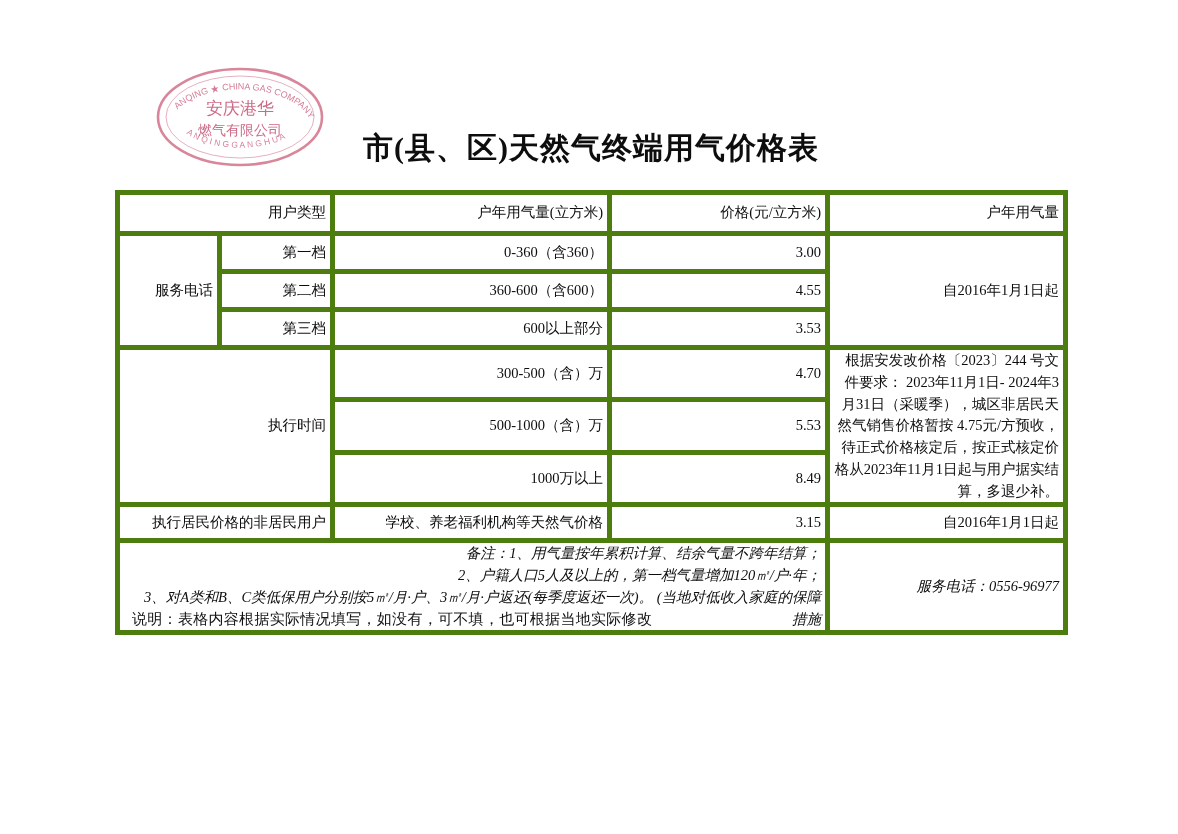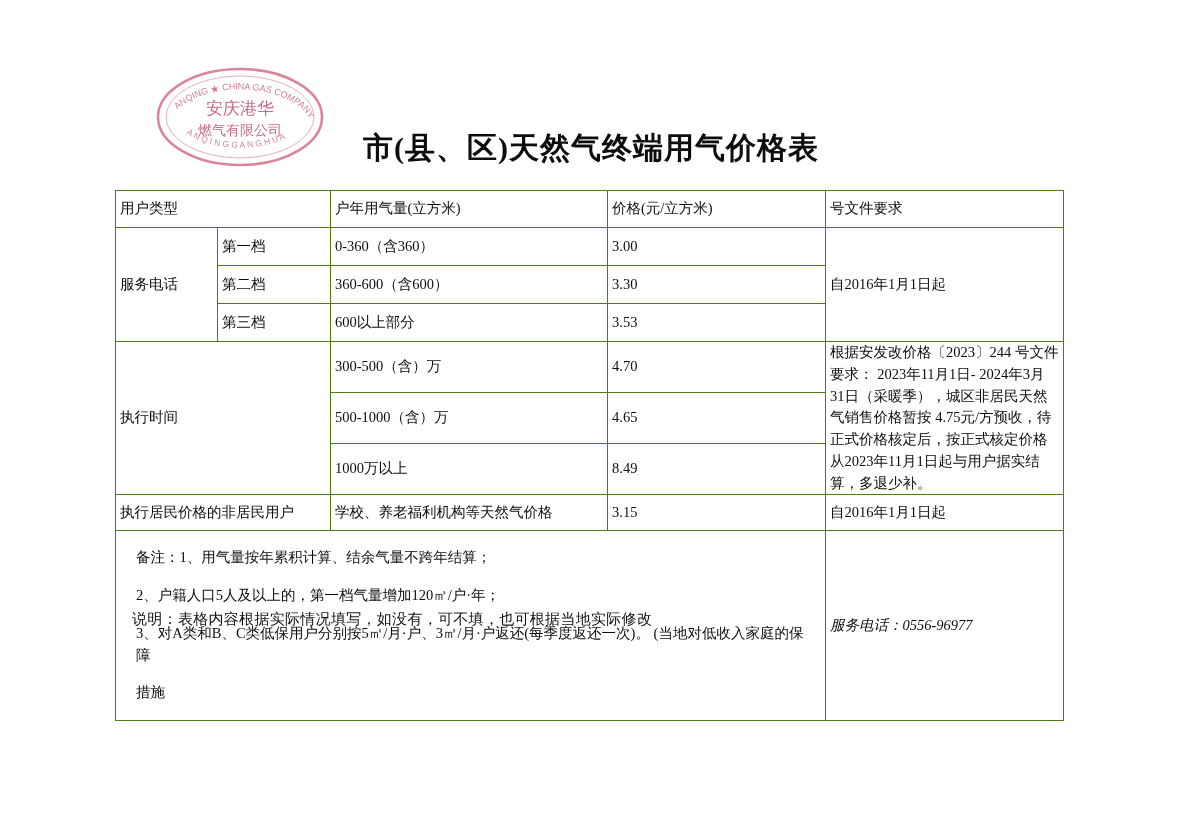--- a/index.html
+++ b/index.html
@@ -54,24 +54,24 @@
     left: 115px;
     top: 190px;
     width: 948px;
   }
   table.price {
     border-collapse: collapse;
     width: 948px;
     table-layout: fixed;
   }
   table.price td, table.price th {
-    border: 1px solid #4d7c0f;
+    border: 5px solid #4d7c0f;
     font-weight: normal;
     font-size: 14.5px;
-    text-align: left;
+    text-align: right;
     vertical-align: middle;
     padding: 0 4px;
     line-height: 1.5;
   }
   .hdr td {
     height: 36px;
     font-size: 15.5px;
   }
   .rowh { height: 38px; }
   .rowh-n { height: 36px; }
@@ -80,21 +80,21 @@
     font-size: 15.5px;
   }
   .tier-cell { font-size: 14.5px; }
   .notes-cell {
     text-align: left;
     vertical-align: top;
     font-size: 13.5px;
     line-height: 1.55;
     padding: 5px 7px 6px 7px;
   }
-  .notes-cell p { margin: 16px; }
+  .notes-cell p { margin: 0; font-style: italic; }
   .policy-cell {
     text-align: left;
     vertical-align: top;
     font-size: 13.2px;
     line-height: 1.5;
     padding: 4px 6px;
   }
   .phone-cell {
     font-size: 15px;
     text-align: center;
@@ -146,52 +146,52 @@
         <col style="width:277px">
         <col style="width:218px">
         <col style="width:238px">
       </colgroup>
       <tbody>
 
         <tr class="hdr">
           <td colspan="2">用户类型</td>
           <td>户年用气量(立方米)</td>
           <td>价格(元/立方米)</td>
-          <td>号文件要求</td>
+          <td>户年用气量</td>
         </tr>
 
         <tr class="rowh">
           <td class="cat-cell" rowspan="3">服务电话</td>
           <td class="tier-cell">第一档</td>
           <td>0-360（含360）</td>
           <td>3.00</td>
           <td rowspan="3">自2016年1月1日起</td>
         </tr>
 
         <tr class="rowh">
           <td class="tier-cell">第二档</td>
           <td>360-600（含600）</td>
-          <td>3.30</td>
+          <td>4.55</td>
         </tr>
 
         <tr class="rowh">
           <td class="tier-cell">第三档</td>
           <td>600以上部分</td>
           <td>3.53</td>
         </tr>
 
         <tr class="rowh-n">
           <td class="cat-cell" colspan="2" rowspan="3">执行时间</td>
           <td>300-500（含）万</td>
           <td>4.70</td>
           <td class="policy-cell" rowspan="3">根据安发改价格〔2023〕244 号文件要求： 2023年11月1日- 2024年3月31日（采暖季），城区非居民天然气销售价格暂按 4.75元/方预收，待正式价格核定后，按正式核定价格从2023年11月1日起与用户据实结算，多退少补。</td>
         </tr>
         <tr class="rowh-n">
           <td>500-1000（含）万</td>
-          <td>4.65</td>
+          <td>5.53</td>
         </tr>
         <tr class="rowh-n">
           <td>1000万以上</td>
           <td>8.49</td>
         </tr>
 
         <tr class="rowh-n">
           <td class="tier-cell" colspan="2">执行居民价格的非居民用户</td>
           <td>学校、养老福利机构等天然气价格</td>
           <td>3.15</td>

